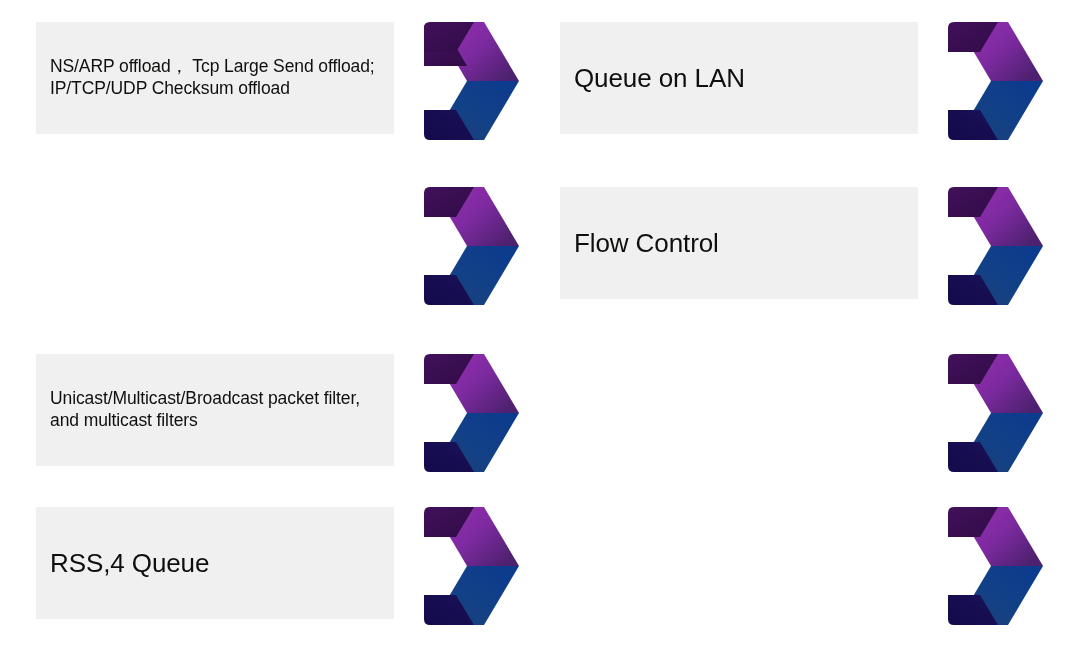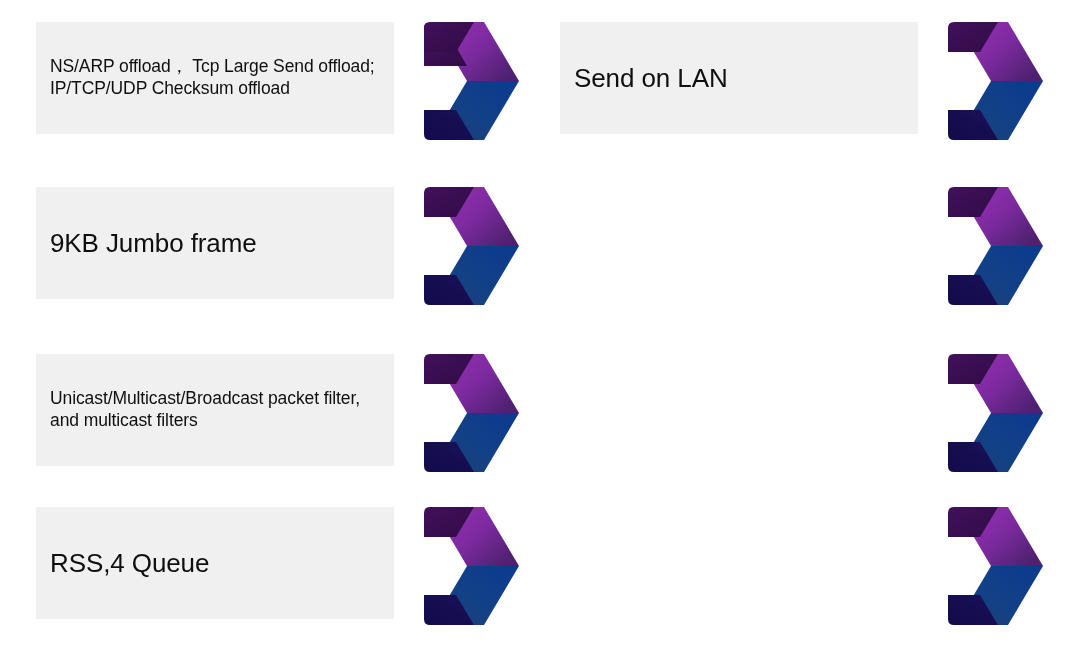--- a/index.html
+++ b/index.html
@@ -111,21 +111,21 @@
         <path d="M36,34 h31 l12,21 h-43 Z" fill="url(#sp1)"></path>
         <path d="M36,17 q0,-6 6,-6 h44 l-18,30 h-32 Z" fill="url(#sp1)"></path>
         <path d="M36,123 q0,6 6,6 h44 l-18,-30 h-32 Z" fill="url(#sb1)"></path>
         <path d="M86,11 q5,0 8,4 l36,51 q3,5 0,10 l-36,51 q-3,4 -8,4 h-8 l40,-60 Z" fill="#000" opacity="0"></path>
       </svg>
     </div>
   </div>
 
   <div class="item col-r row-1 size-lg">
     <div class="bar">
-      <span class="bar-text">Send on LAN</span>
+      <span class="bar-text">Queue on LAN</span>
     </div>
     <div class="chev">
       <svg viewBox="0 0 134 140" xmlns="http://www.w3.org/2000/svg">
         <defs>
           <linearGradient id="gp2" x1="0" y1="0" x2="1" y2="0.75">
             <stop offset="0" stop-color="#9a2fb4"></stop>
               <stop offset="0.55" stop-color="#7d2aa0"></stop>
               <stop offset="1" stop-color="#4e2170"></stop>
           </linearGradient>
           <linearGradient id="gb2" x1="0.05" y1="1" x2="1" y2="0.1">
@@ -144,23 +144,20 @@
         </defs>
         <path d="M44,11 h52 l35,59 h-52 Z" fill="url(#gp2)"></path>
         <path d="M44,129 h52 l35,-59 h-52 Z" fill="url(#gb2)"></path>
         <path d="M36,17 q0,-6 6,-6 h44 l-18,30 h-32 Z" fill="url(#sp2)"></path>
         <path d="M36,123 q0,6 6,6 h44 l-18,-30 h-32 Z" fill="url(#sb2)"></path>
       </svg>
     </div>
   </div>
 
   <div class="item col-l row-2 size-lg">
-    <div class="bar">
-      <span class="bar-text">9KB Jumbo frame</span>
-    </div>
     <div class="chev">
       <svg viewBox="0 0 134 140" xmlns="http://www.w3.org/2000/svg">
         <defs>
           <linearGradient id="gp3" x1="0" y1="0" x2="1" y2="0.75">
             <stop offset="0" stop-color="#9a2fb4"></stop>
               <stop offset="0.55" stop-color="#7d2aa0"></stop>
               <stop offset="1" stop-color="#4e2170"></stop>
           </linearGradient>
           <linearGradient id="gb3" x1="0.05" y1="1" x2="1" y2="0.1">
             <stop offset="0" stop-color="#1d3e74"></stop>
@@ -178,20 +175,23 @@
         </defs>
         <path d="M44,11 h52 l35,59 h-52 Z" fill="url(#gp3)"></path>
         <path d="M44,129 h52 l35,-59 h-52 Z" fill="url(#gb3)"></path>
         <path d="M36,17 q0,-6 6,-6 h44 l-18,30 h-32 Z" fill="url(#sp3)"></path>
         <path d="M36,123 q0,6 6,6 h44 l-18,-30 h-32 Z" fill="url(#sb3)"></path>
       </svg>
     </div>
   </div>
 
   <div class="item col-r row-2 size-lg">
+    <div class="bar">
+      <span class="bar-text">Flow Control</span>
+    </div>
     <div class="chev">
       <svg viewBox="0 0 134 140" xmlns="http://www.w3.org/2000/svg">
         <defs>
           <linearGradient id="gp4" x1="0" y1="0" x2="1" y2="0.75">
             <stop offset="0" stop-color="#9a2fb4"></stop>
               <stop offset="0.55" stop-color="#7d2aa0"></stop>
               <stop offset="1" stop-color="#4e2170"></stop>
           </linearGradient>
           <linearGradient id="gb4" x1="0.05" y1="1" x2="1" y2="0.1">
             <stop offset="0" stop-color="#1d3e74"></stop>

